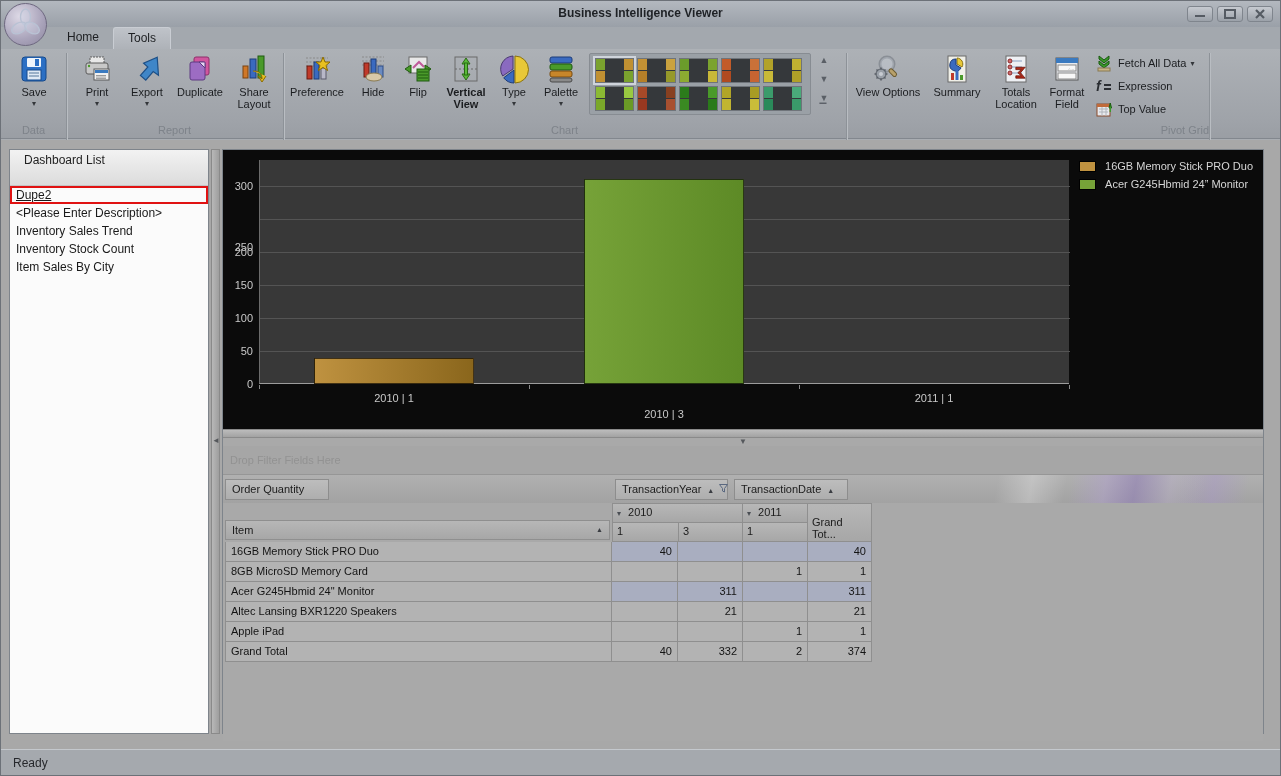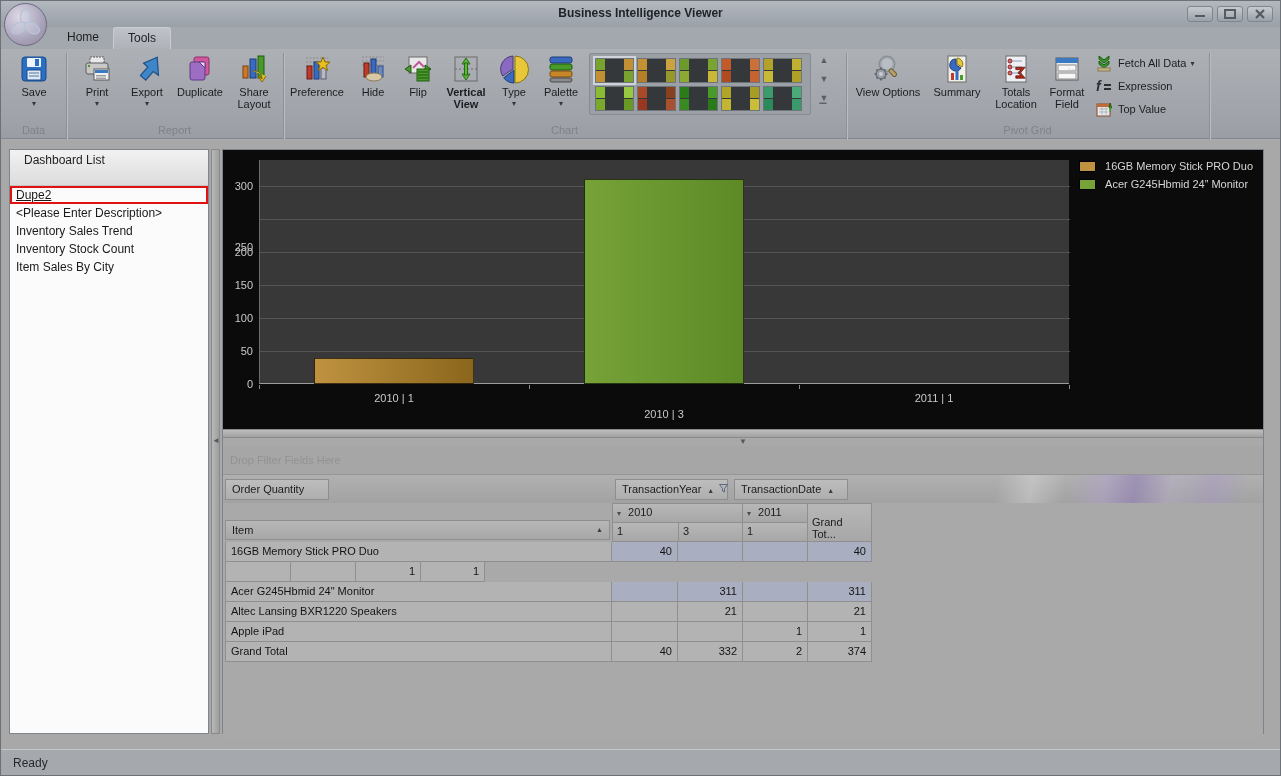--- a/index.html
+++ b/index.html
@@ -414,21 +414,21 @@
             <path d="M14 8 L16.5 8 L15.25 3 Z" fill="#3a9a2a" stroke="#1a5a10"></path>
             <rect x="14.6" y="7" width="1.4" height="5" fill="#3a9a2a"></rect>
           </svg>
         <span class="slabel">Top Value</span>
       </div>
     </div>
 
     <div class="glabelbar" style="left:0;width:65px;">Data</div>
     <div class="glabelbar" style="left:65px;width:217px;">Report</div>
     <div class="glabelbar" style="left:282px;width:563px;">Chart</div>
-    <div class="glabelbar" style="left:845px;width:363px;">Pivot Grid</div>
+    <div class="glabelbar" style="left:845px;width:363px;text-align:right;">Pivot Grid</div>
   </div>
 
   <div class="main">
 
     <div class="sidebar">
       <div class="sbhead">Dashboard List</div>
       <div>
           <div class="sitem sel"><span>Dupe2</span></div>
           <div class="sitem"><span>&lt;Please Enter Description&gt;</span></div>
           <div class="sitem"><span>Inventory Sales Trend</span></div>
@@ -526,20 +526,21 @@
 
         <div class="prows">
             <div class="prow hl">
               <div class="pcell" style="width: 387px;">16GB Memory Stick PRO Duo</div>
               <div class="pcell num" style="width: 66px;">40</div>
               <div class="pcell num" style="width: 65px;"></div>
               <div class="pcell num" style="width: 65px;"></div>
               <div class="pcell num" style="width: 64px;">40</div>
             </div>
             <div class="prow">
+              <div class="pcell" style="width: 387px;">8GB MicroSD Memory Card</div>
               <div class="pcell num" style="width: 66px;"></div>
               <div class="pcell num" style="width: 65px;"></div>
               <div class="pcell num" style="width: 65px;">1</div>
               <div class="pcell num" style="width: 64px;">1</div>
             </div>
             <div class="prow hl">
               <div class="pcell" style="width: 387px;">Acer G245Hbmid 24" Monitor</div>
               <div class="pcell num" style="width: 66px;"></div>
               <div class="pcell num" style="width: 65px;">311</div>
               <div class="pcell num" style="width: 65px;"></div>

